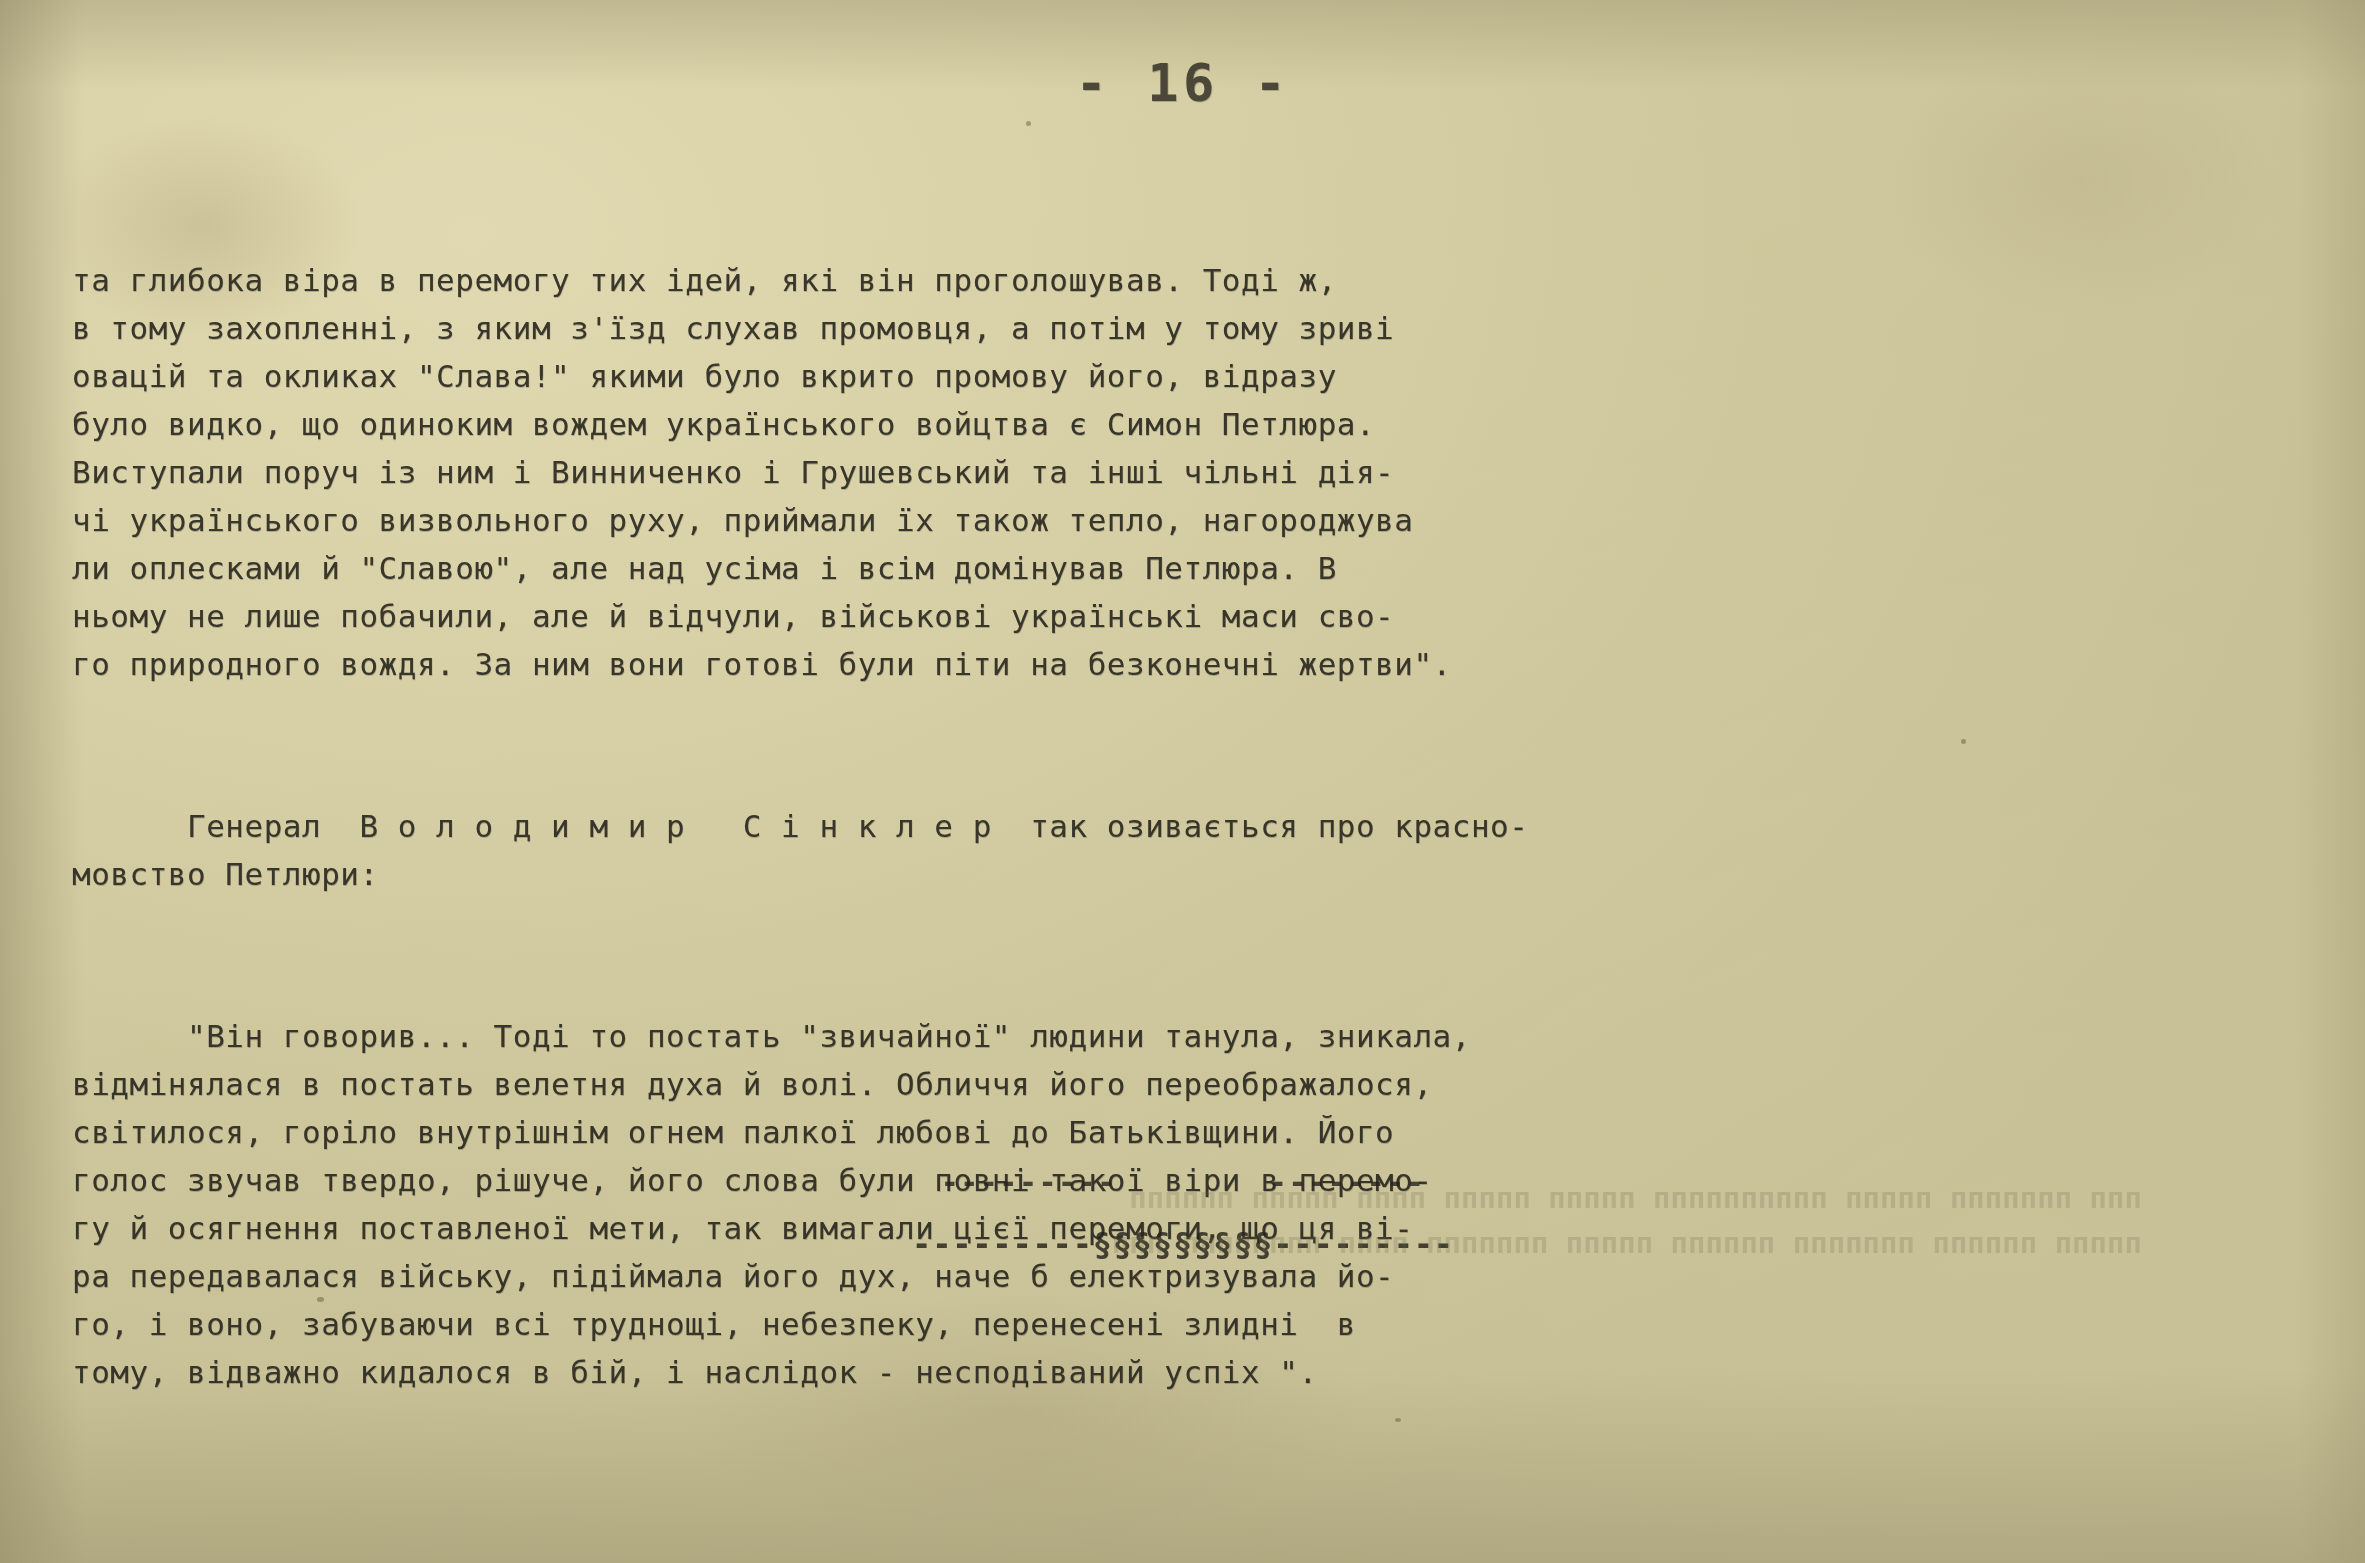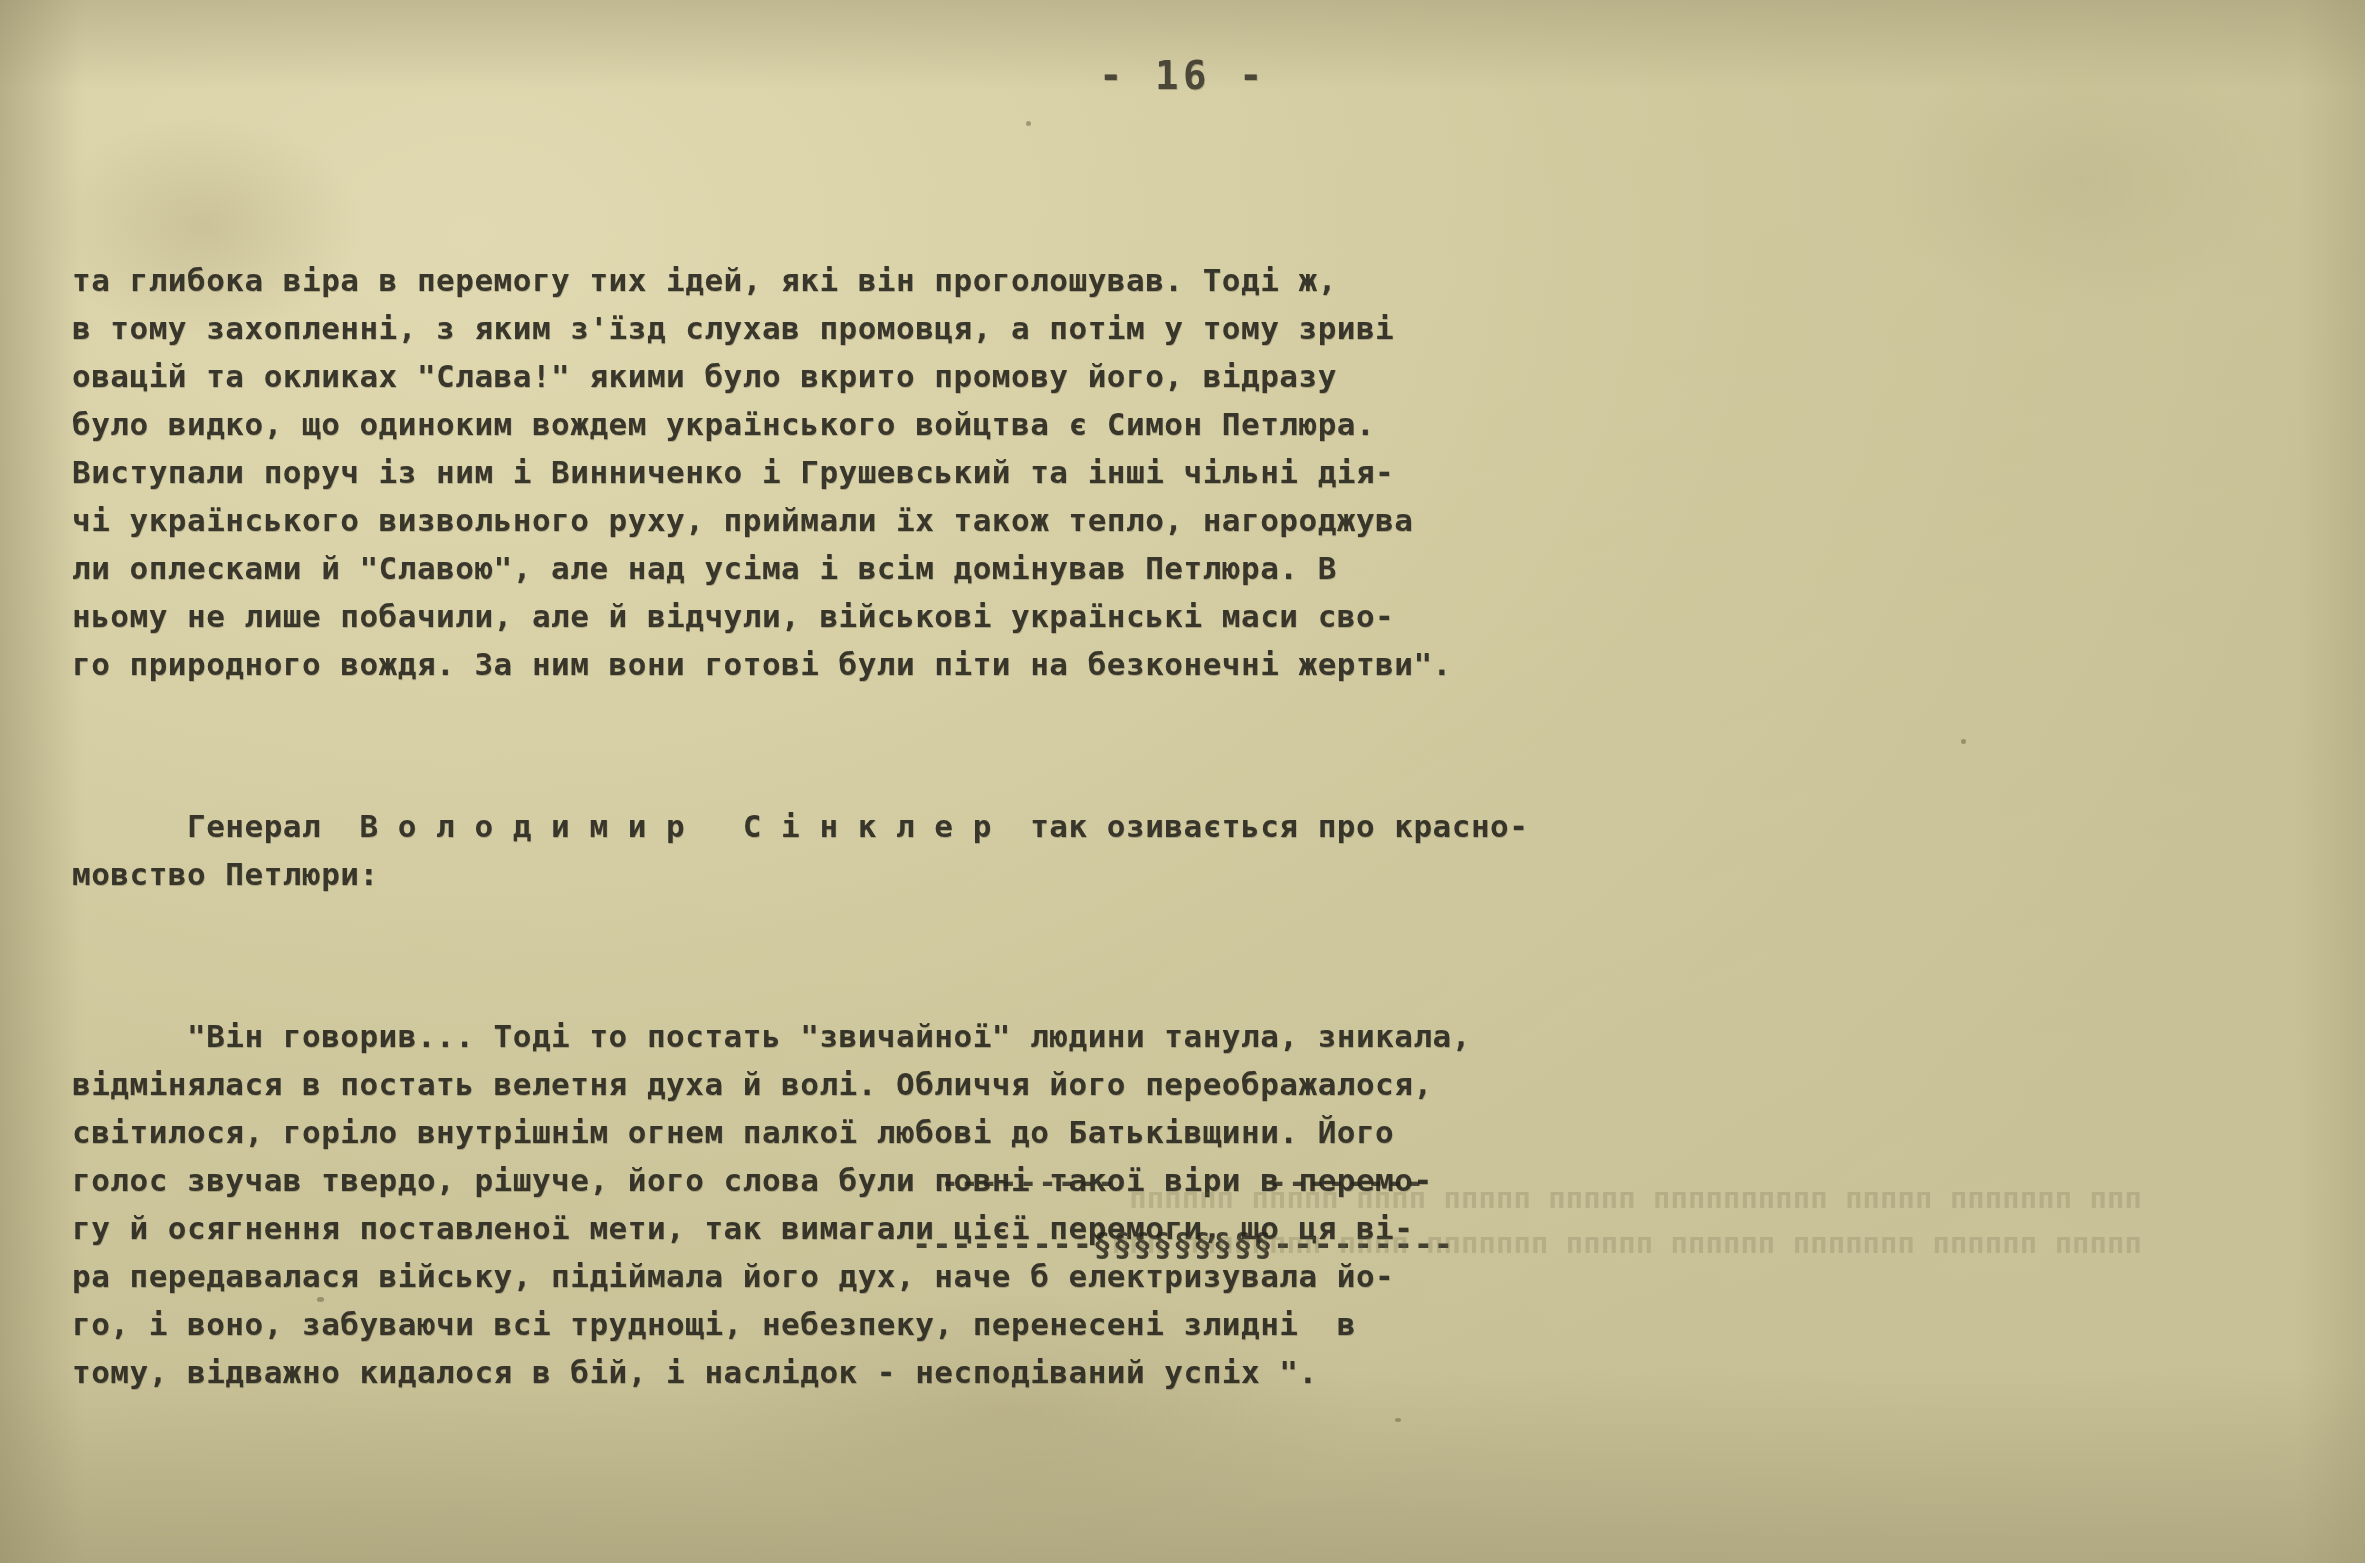--- a/index.html
+++ b/index.html
@@ -54,38 +54,38 @@
     background: radial-gradient(ellipse at center, rgba(162,153,114,0.30), rgba(162,153,114,0) 72%);
     pointer-events: none;
   }
 
   .page-number {
     position: absolute;
     top: 53px;
     left: 0;
     width: 100%;
     text-align: center;
-    font-size: 39px;
+    font-size: 52px;
     letter-spacing: 4.5px;
     color: #2d2b22;
     font-weight: bold;
     opacity: 0.82;
     text-shadow: 0.8px 0.8px 0 rgba(60,56,40,0.35);
   }
 
   .body-text {
     position: absolute;
     left: 72px;
     top: 160px;
     width: 2202px;
     color: #23211a;
     font-size: 31px;
     line-height: 48px;
     letter-spacing: 0.5px;
-    font-weight: 700;
+    font-weight: 400;
     opacity: 0.88;
     text-shadow: 0.5px 0.5px 0 rgba(55,50,35,0.30);
     white-space: pre-wrap;
   }
   .para { margin: 0 0 0 0; }
   .para + .para { margin-top: 18px; }
 
   .footer-rules {
     position: absolute;
     left: 0;

